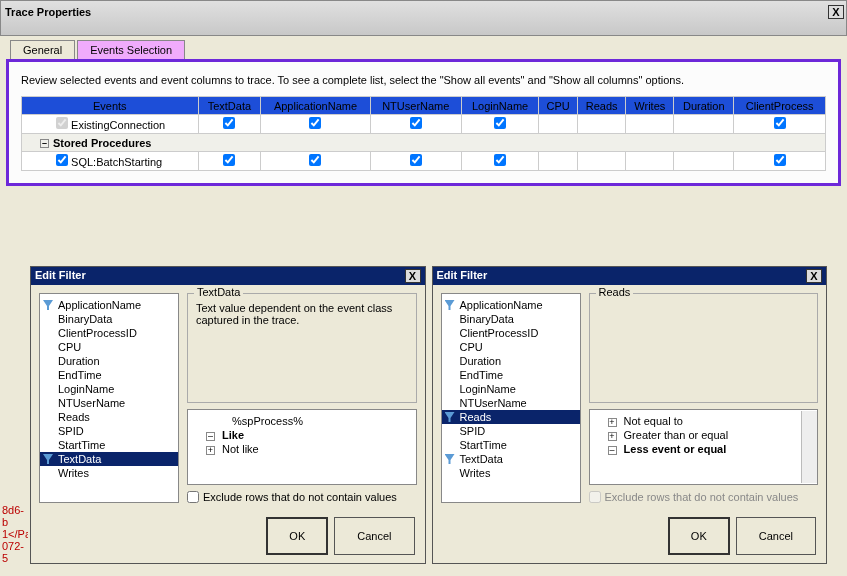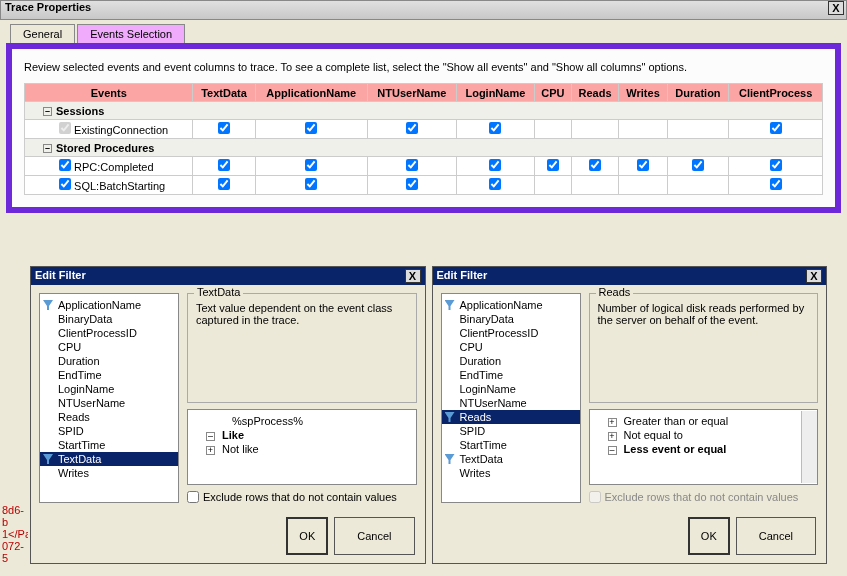--- a/index.html
+++ b/index.html
@@ -1,26 +1,26 @@
 <!DOCTYPE html>
 <html><head>
 <meta charset="utf-8">
 <style>
 * { box-sizing: border-box; margin: 0; padding: 0; font-family: Tahoma, sans-serif; font-size: 11px; }
 body { background: #ece9d8; width: 847px; height: 576px; position: relative; overflow: hidden; }
-.titlebar { background: linear-gradient(#e0e0e0,#c8c8c8); height: 20px; display: flex; justify-content: space-between; border: 1px solid #888; padding: 0 2px 13px 4px; font-weight: bold; }
+.titlebar { background: linear-gradient(#e0e0e0,#c8c8c8); height: 36px; display: flex; align-items: center; justify-content: space-between; border: 1px solid #888; padding: 0 2px 13px 4px; font-weight: bold; }
 .closebtn { width: 16px; height: 14px; border: 1px solid #333; background: #ddd; display: flex; align-items: center; justify-content: center; font-weight: bold; cursor: pointer; }
 .tabs { display: flex; margin: 4px 0 0 10px; }
 .tab { border: 1px solid #888; border-bottom: none; padding: 3px 12px; background: #ece9d8; margin-right: 2px; cursor: pointer; }
 .tab.active { background: #f0abfc; }
-.panel { background: #fcfcfc; border: 6px solid #6d28d9; margin: 0 6px 6px 6px; padding: 12px; }
+.panel { background: #fcfcfc; border: 3px solid #6d28d9; margin: 0 6px 6px 6px; padding: 12px; }
 .desc { margin-bottom: 10px; }
 .grid { border: 1px solid #999; background: #fff; width: 100%; border-collapse: collapse; }
 .grid th, .grid td { border: 1px solid #ccc; padding: 2px 4px; text-align: left; height: 18px; white-space: nowrap; }
-.grid th { background: #fca5a5; font-weight: bold; text-align: center; }
+.grid th { background: #1d4ed8; font-weight: normal; text-align: center; }
 .grid .cat td:first-child { padding-left: 18px; font-weight: bold; background: #f0f0ea; }
 .grid .cat td { background: #f0f0ea; }
 .grid .row td:first-child { padding-left: 34px; }
 .grid td.c { text-align: center; }
 .chk { width: 12px; height: 12px; }
 .tree-toggle { display:inline-block; width:9px; height:9px; border:1px solid #888; text-align:center; line-height:7px; font-size:9px; margin-right:4px; cursor:pointer; vertical-align:middle;}
 .filters { display: flex; gap: 6px; position: absolute; left: 30px; right: 20px; bottom: 12px; }
 .filterdlg { flex: 1; border: 1px solid #555; background: #ece9d8; }
 .filterdlg .fltitle { background: #0a246a; color: #fff; padding: 2px 4px; display: flex; justify-content: space-between; font-weight: bold; }
 .fltitle .closebtn { color: #000; }
@@ -31,21 +31,21 @@
 .collist div.funnel::before { content:""; position:absolute; left:3px; top:2px; width:10px; height:10px; background: conic-gradient(#4a8 0 50%, transparent 0) no-repeat; clip-path: polygon(0 0,100% 0,60% 60%,60% 100%,40% 100%,40% 60%); background:#5b9bd5;}
 .rightpane { flex: 1; display: flex; flex-direction: column; }
 .groupbox { border: 1px solid #aaa; padding: 8px 8px 8px 8px; margin-bottom: 6px; position: relative; }
 .groupbox .legend { position: absolute; top: -8px; left: 6px; background: #ece9d8; padding: 0 3px; }
 .condtree { border: 1px solid #888; background: #fff; flex: 1; padding: 4px; min-height: 60px; position: relative;}
 .condtree .line { padding: 1px 0 1px 14px; }
 .condtree .sub { padding-left: 40px; }
 .excludechk { display: flex; align-items: center; gap: 4px; margin-top: 6px; }
 .btnrow { display: flex; justify-content: flex-end; gap: 6px; padding: 6px 10px 8px; }
 .btn { border: 1px solid #555; background: #ece9d8; padding: 12px 22px; cursor: pointer; }
-.btn.default { border: 2px solid #333; padding: 1px 11px; }
+.btn.default { border: 2px solid #333; padding: 1px 21px; }
 .scrollbar-v { position:absolute; right:0; top:1px; bottom:1px; width:16px; background:#eee; border-left:1px solid #bbb;}
 .codeband { position:absolute; left:0; bottom:12px; width:28px; height: 60px; font-family: monospace; font-size: 9px; color: #b00; line-height: 12px; padding-left:2px; overflow:hidden;}
 </style>
 </head>
 <body>
 
 <div class="titlebar">
   <span>Trace Properties</span>
   <span class="closebtn">X</span>
 </div>
@@ -64,50 +64,35 @@
       <th>TextData</th>
       <th>ApplicationName</th>
       <th>NTUserName</th>
       <th>LoginName</th>
       <th>CPU</th>
       <th>Reads</th>
       <th>Writes</th>
       <th>Duration</th>
       <th>ClientProcess</th>
     </tr>
-    <tr class="cat">
-          <td colspan="10"><span class="tree-toggle">–</span><span>Sessions</span></td>
-        </tr>
     <tr class="row">
       <td><input type="checkbox" class="chk" checked="" disabled="" style=""> <span>ExistingConnection</span></td>
       <td class="c"><input type="checkbox" class="chk" checked="" style=""></td>
       <td class="c"><input type="checkbox" class="chk" checked="" style=""></td>
       <td class="c"><input type="checkbox" class="chk" checked="" style=""></td>
       <td class="c"><input type="checkbox" class="chk" checked="" style=""></td>
       <td></td>
           <td></td>
           <td></td>
           <td></td>
       <td class="c"><input type="checkbox" class="chk" checked="" style=""></td>
     </tr>
     <tr class="cat">
           <td colspan="10"><span class="tree-toggle">–</span><span>Stored Procedures</span></td>
         </tr>
-    <tr class="row">
-      <td><input type="checkbox" class="chk" checked="" style=""> <span>RPC:Completed</span></td>
-      <td class="c"><input type="checkbox" class="chk" checked="" style=""></td>
-      <td class="c"><input type="checkbox" class="chk" checked="" style=""></td>
-      <td class="c"><input type="checkbox" class="chk" checked="" style=""></td>
-      <td class="c"><input type="checkbox" class="chk" checked="" style=""></td>
-      <td class="c"><input type="checkbox" class="chk" checked="" style=""></td>
-      <td class="c"><input type="checkbox" class="chk" checked="" style=""></td>
-      <td class="c"><input type="checkbox" class="chk" checked="" style=""></td>
-      <td class="c"><input type="checkbox" class="chk" checked="" style=""></td>
-      <td class="c"><input type="checkbox" class="chk" checked="" style=""></td>
-    </tr>
     <tr class="row">
       <td><input type="checkbox" class="chk" checked="" style=""> <span>SQL:BatchStarting</span></td>
       <td class="c"><input type="checkbox" class="chk" checked="" style=""></td>
       <td class="c"><input type="checkbox" class="chk" checked="" style=""></td>
       <td class="c"><input type="checkbox" class="chk" checked="" style=""></td>
       <td class="c"><input type="checkbox" class="chk" checked="" style=""></td>
       <td></td>
           <td></td>
           <td></td>
           <td></td>
@@ -185,25 +170,24 @@
         <div>NTUserName</div>
         <div class="sel funnel">Reads</div>
         <div>SPID</div>
         <div>StartTime</div>
         <div class="funnel">TextData</div>
         <div>Writes</div>
       </div>
       <div class="rightpane">
         <div class="groupbox" style="height:110px;">
           <span class="legend">Reads</span>
-          <span>Number of logical disk reads performed by the server on behalf of the event.</span>
         </div>
         <div class="condtree">
+          <div class="line"><span class="tree-toggle">+</span> <span>Not equal to</span></div>
           <div class="line"><span class="tree-toggle">+</span> <span>Greater than or equal</span></div>
-          <div class="line"><span class="tree-toggle">+</span> <span>Not equal to</span></div>
           <div class="line"><span class="tree-toggle">–</span> <b>Less event or equal</b></div>
           <div class="scrollbar-v"></div>
         </div>
         <label class="excludechk" style="color:#888;">
             <input type="checkbox" class="chk" disabled="" style=""> 
             <span>Exclude rows that do not contain values</span>
           </label>
       </div>
     </div>
     <div class="btnrow">

